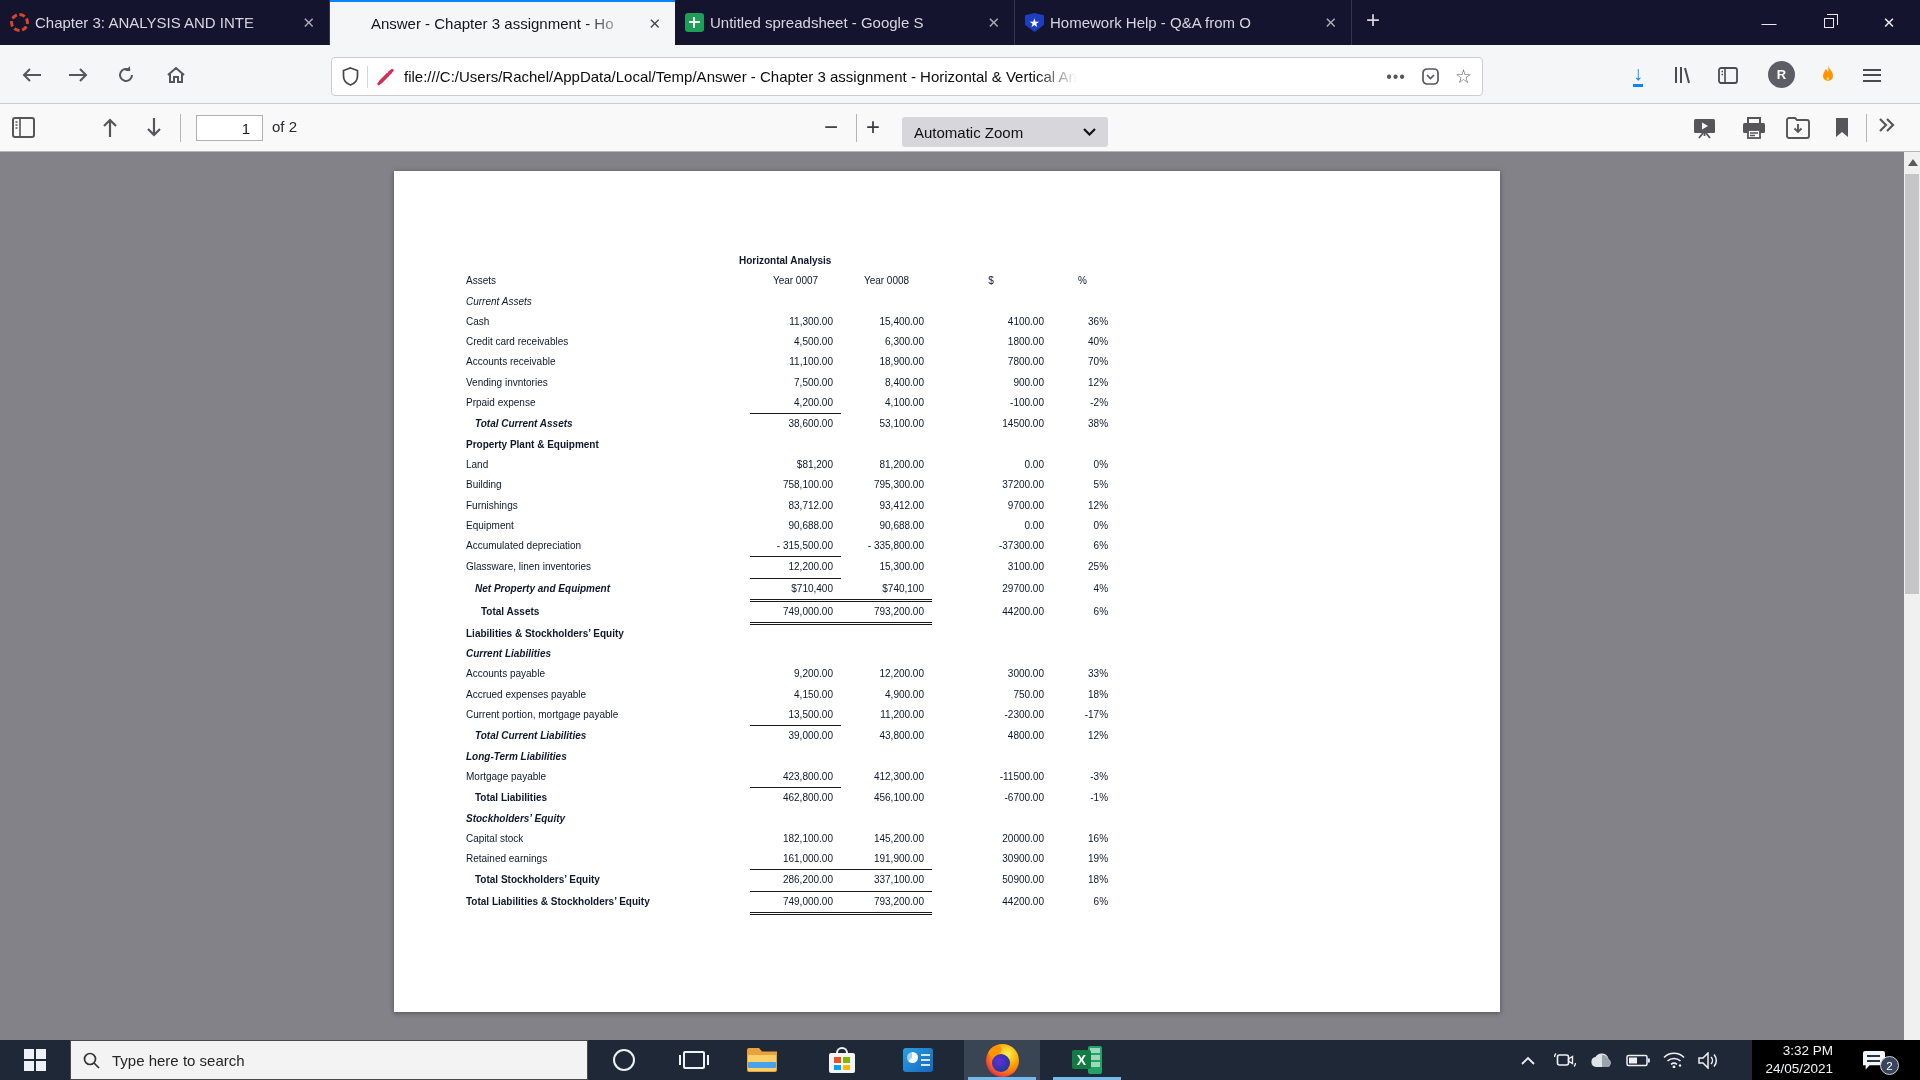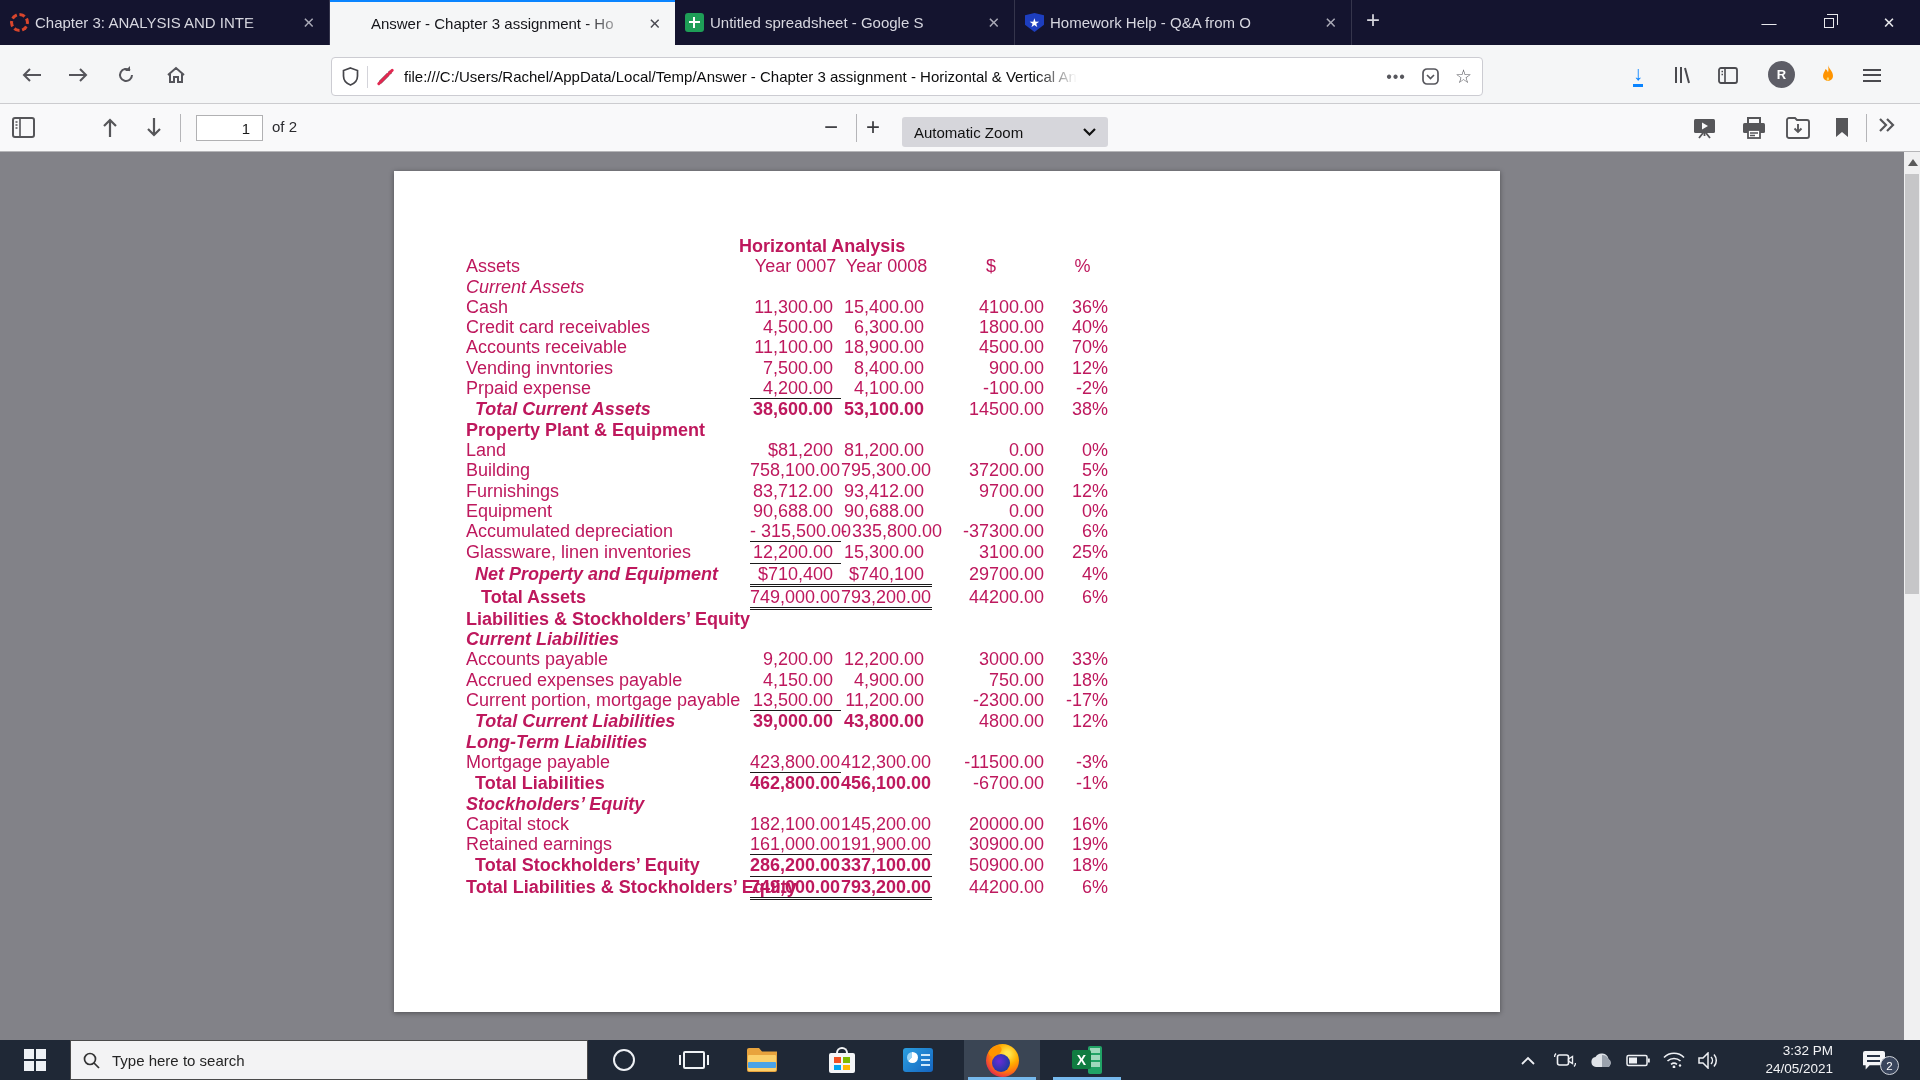--- a/index.html
+++ b/index.html
@@ -74,41 +74,41 @@
   
   .content{left:0;top:152px;width:1920px;height:888px;background:#828288;}
   .page{left:394px;top:19px;width:1106px;height:841px;background:#fff;
     box-shadow:0 1px 5px rgba(0,0,0,.4);}
   .scrollbar{left:1904px;top:0;width:16px;height:888px;background:#f0f0f1;}
   .sb-arrow{left:4px;top:7px;width:0;height:0;border-left:5px solid transparent;
     border-right:5px solid transparent;border-bottom:7px solid #5a5a5a;}
   .sb-thumb{left:1px;top:22px;width:14px;height:420px;background:#c6c6c8;}
 
   
-  table.fin{position:absolute;left:72px;top:65px;border-collapse:collapse;table-layout:fixed;
-    width:649px;font-size:18px;color:#be185d;}
+  table.fin{position:absolute;left:72px;top:80px;border-collapse:collapse;table-layout:fixed;
+    width:649px;font-size:10px;color:#0f172a;}
   table.fin td{padding:0;line-height:20.3px;height:20.3px;white-space:nowrap;overflow:visible;}
   td.doc-title{font-weight:bold;padding-left:273px !important;}
   tr.hrow td.hc{text-align:center;}
   td.lbl{}
   .ls-b{font-weight:bold;}
   .ls-i{font-style:italic;}
   .ls-bi{font-weight:bold;font-style:italic;}
   .ind-1{padding-left:9px !important;}
   .ind-2{padding-left:15px !important;}
   td.num{text-align:right;}
   td.c1,td.c2{padding-right:8px !important;}
   td.c3{padding-right:6px !important;}
   td.c4{padding-right:7px !important;}
   td.u{border-bottom:1.5px solid #1a1a1a;}
   td.dd{border-bottom:3px double #1a1a1a;}
-  td.vb{font-weight:bold;}
+  td.vb{font-weight:normal;}
 
   
-  .taskbar{left:0;top:1040px;width:1920px;height:40px;background:#1f2836;}
+  .taskbar{left:0;top:1040px;width:1752px;height:40px;background:#1f2836;}
   .tb-btn{top:0;height:40px;display:flex;align-items:center;justify-content:center;}
   .search{left:70px;top:0;width:518px;height:40px;background:#f3f3f4;border:1px solid #4a4a4a;
     display:flex;align-items:center;padding:0 12px;gap:12px;}
   .search-text{font-size:15px;color:#252525;}
   .win-logo{width:22px;height:22px;display:grid;grid-template-columns:10px 10px;
     grid-template-rows:10px 10px;gap:2px;}
   .win-logo div{background:#eef1f5;}
   .cortana-ring{width:22px;height:22px;border:2.5px solid #eef1f5;border-radius:50%;}
   .taskview{width:22px;height:18px;border:2px solid #eef1f5;border-radius:2px;position:relative;}
   .taskview::before{content:"";position:absolute;right:-6px;top:2px;width:2px;height:10px;background:#eef1f5;}
@@ -369,21 +369,21 @@
               <td class="lbl">Credit card receivables</td>
               <td class="num c1">4,500.00</td>
               <td class="num c2">6,300.00</td>
               <td class="num c3">1800.00</td>
               <td class="num c4">40%</td>
             </tr>
             <tr>
               <td class="lbl">Accounts receivable</td>
               <td class="num c1">11,100.00</td>
               <td class="num c2">18,900.00</td>
-              <td class="num c3">4500.00</td>
+              <td class="num c3">7800.00</td>
               <td class="num c4">70%</td>
             </tr>
             <tr>
               <td class="lbl">Vending invntories</td>
               <td class="num c1">7,500.00</td>
               <td class="num c2">8,400.00</td>
               <td class="num c3">900.00</td>
               <td class="num c4">12%</td>
             </tr>
             <tr>

